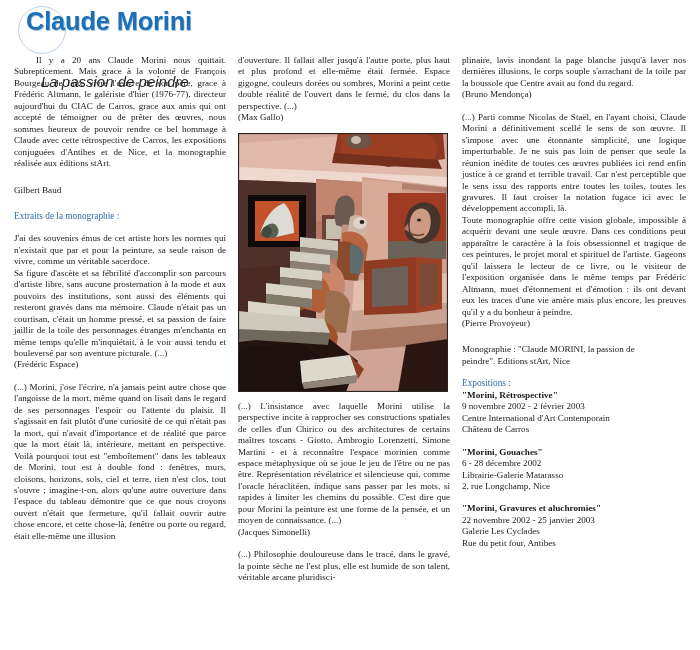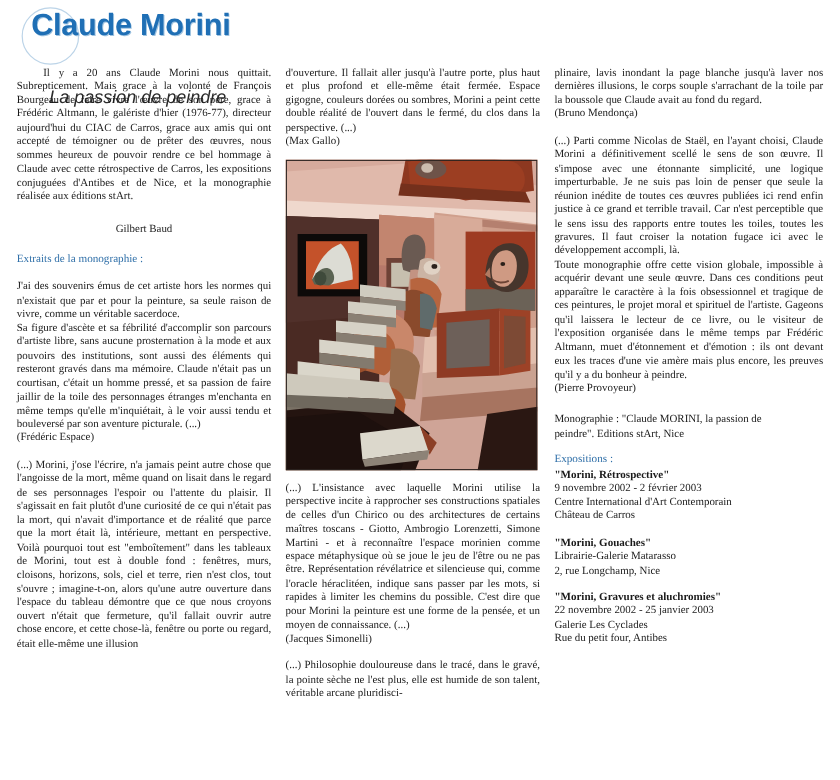--- a/index.html
+++ b/index.html
@@ -71,21 +71,21 @@
 
   .para {
     margin: 0 0 0 0;
     text-align: justify;
   }
   .para.indent { text-indent: 22px; }
   .spacer-md { height: 11px; }
   .spacer-lg { height: 15px; }
 
   .byline {
-    text-align: center;
+    text-align: left;
     font-size: 9.1px;
     margin: 0;
   }
   .section-head {
     color: #2f6fa8;
     font-size: 9.3px;
     margin: 0;
     text-align: left;
   }
   .attrib {
@@ -241,41 +241,42 @@
     </svg>
   </figure>
 
   <p class="para">(...) L'insistance avec laquelle Morini utilise la perspective incite à rapprocher ses constructions spatiales de celles d'un Chirico ou des architectures de certains maîtres toscans - Giotto, Ambrogio Lorenzetti, Simone Martini - et à reconnaître l'espace morinien comme espace métaphysique où se joue le jeu de l'être ou ne pas être. Représentation révélatrice et silencieuse qui, comme l'oracle héraclitéen, indique sans passer par les mots, si rapides à limiter les chemins du possible. C'est dire que pour Morini la peinture est une forme de la pensée, et un moyen de connaissance. (...)</p>
   <p class="attrib">(Jacques Simonelli)</p>
   <div class="spacer-md"></div>
   <p class="para">(...) Philosophie douloureuse dans le tracé, dans le gravé, la pointe sèche ne l'est plus, elle est humide de son talent, véritable arcane pluridisci-</p>
 </div>
 
 <div class="column" id="col-3">
-  <p class="para">plinaire, lavis inondant la page blanche jusqu'à laver nos dernières illusions, le corps souple s'arrachant de la toile par la boussole que Claude avait au fond du regard.</p>
+  <p class="para">plinaire, lavis inondant la page blanche jusqu'à laver nos dernières illusions, le corps souple s'arrachant de la toile par la boussole que Centre avait au fond du regard.</p>
   <p class="attrib">(Bruno Mendonça)</p>
   <div class="spacer-md"></div>
   <p class="para">(...) Parti comme Nicolas de Staël, en l'ayant choisi, Claude Morini a définitivement scellé le sens de son œuvre. Il s'impose avec une étonnante simplicité, une logique imperturbable. Je ne suis pas loin de penser que seule la réunion inédite de toutes ces œuvres publiées ici rend enfin justice à ce grand et terrible travail. Car n'est perceptible que le sens issu des rapports entre toutes les toiles, toutes les gravures. Il faut croiser la notation fugace ici avec le développement accompli, là.</p>
   <p class="para">Toute monographie offre cette vision globale, impossible à acquérir devant une seule œuvre. Dans ces conditions peut apparaître le caractère à la fois obsessionnel et tragique de ces peintures, le projet moral et spirituel de l'artiste. Gageons qu'il laissera le lecteur de ce livre, ou le visiteur de l'exposition organisée dans le même temps par Frédéric Altmann, muet d'étonnement et d'émotion : ils ont devant eux les traces d'une vie amère mais plus encore, les preuves qu'il y a du bonheur à peindre.</p>
   <p class="attrib">(Pierre Provoyeur)</p>
   <div class="spacer-lg"></div>
   <p class="plain-line">Monographie : "Claude MORINI, la passion de</p>
   <p class="plain-line">peindre".  Editions stArt, Nice</p>
   <div class="spacer-md"></div>
   <p class="section-head">Expositions :</p>
 
   <div>
     <p class="bold-line">"Morini, Rétrospective"</p>
     <p class="plain-line">9 novembre 2002 - 2 février 2003</p>
     <p class="plain-line">Centre International d'Art Contemporain</p>
     <p class="plain-line">Château de Carros</p>
   </div>
   <div class="spacer-md"></div>
   <div>
     <p class="bold-line">"Morini, Gouaches"</p>
+    <p class="plain-line">6 - 28 décembre 2002</p>
     <p class="plain-line">Librairie-Galerie Matarasso</p>
     <p class="plain-line">2, rue Longchamp, Nice</p>
   </div>
   <div class="spacer-md"></div>
   <div>
     <p class="bold-line">"Morini, Gravures et aluchromies"</p>
     <p class="plain-line">22 novembre 2002 - 25 janvier 2003</p>
     <p class="plain-line">Galerie Les Cyclades</p>
     <p class="plain-line">Rue du petit four, Antibes</p>
   </div>

